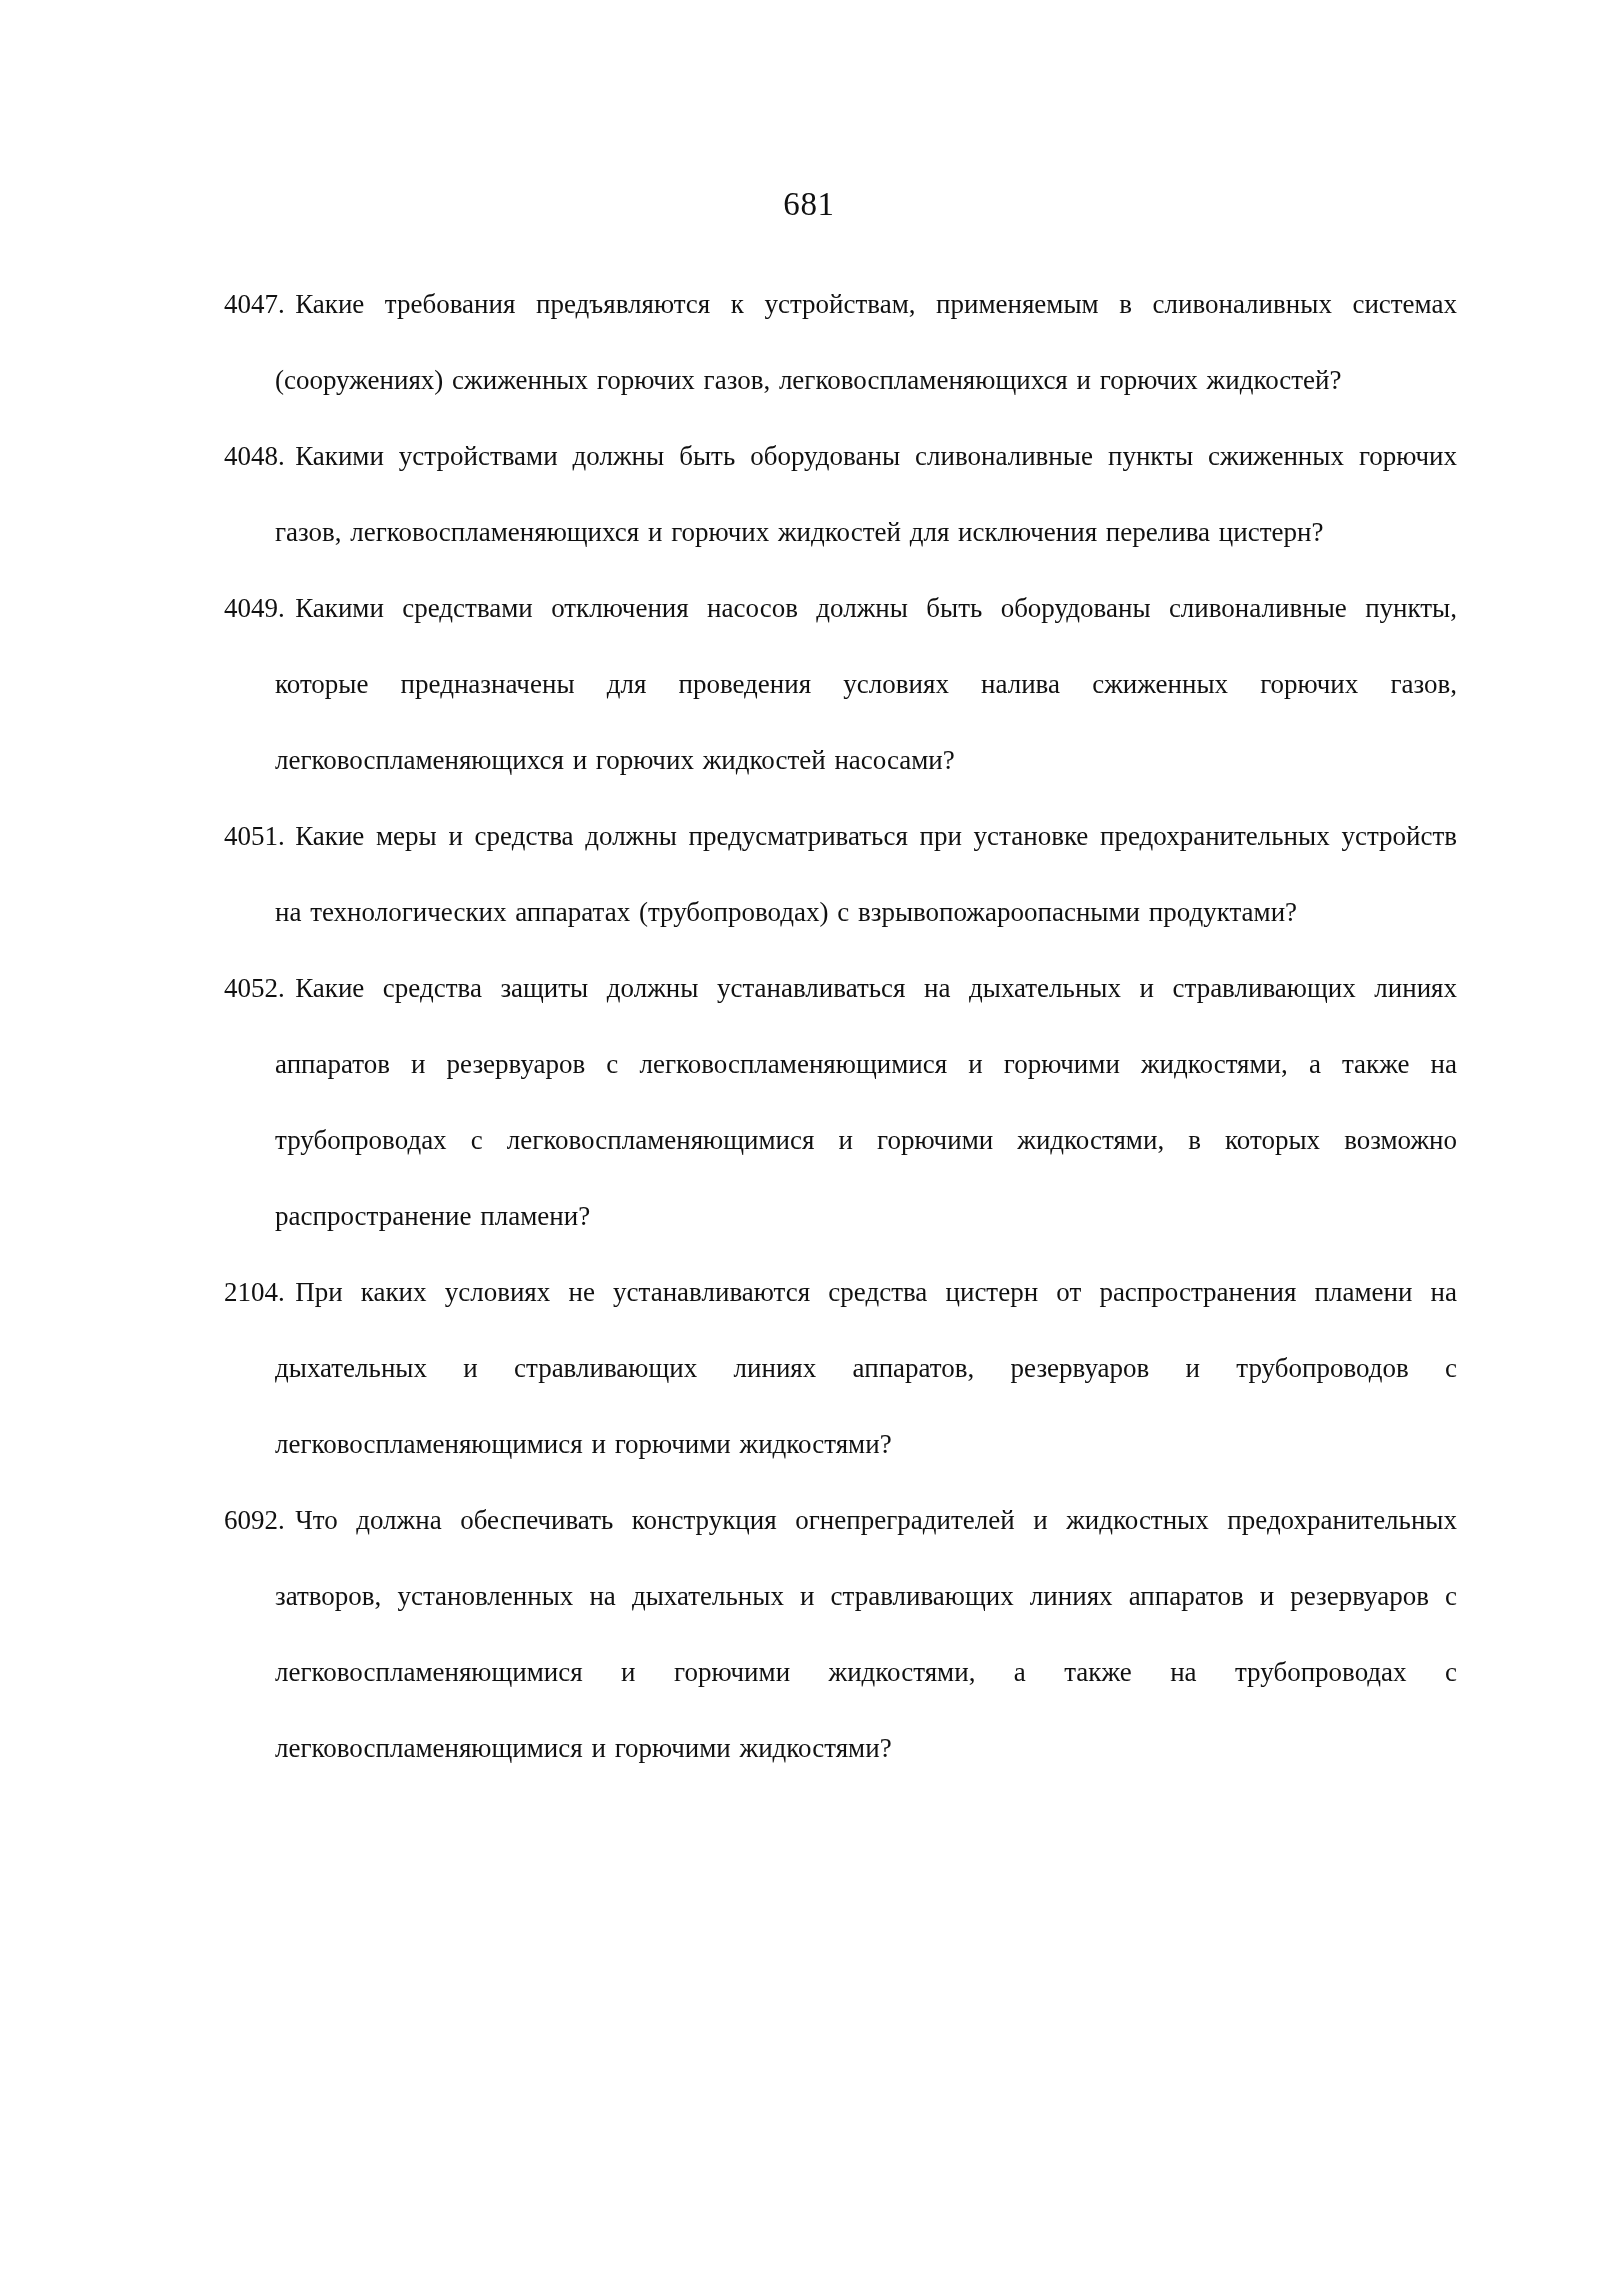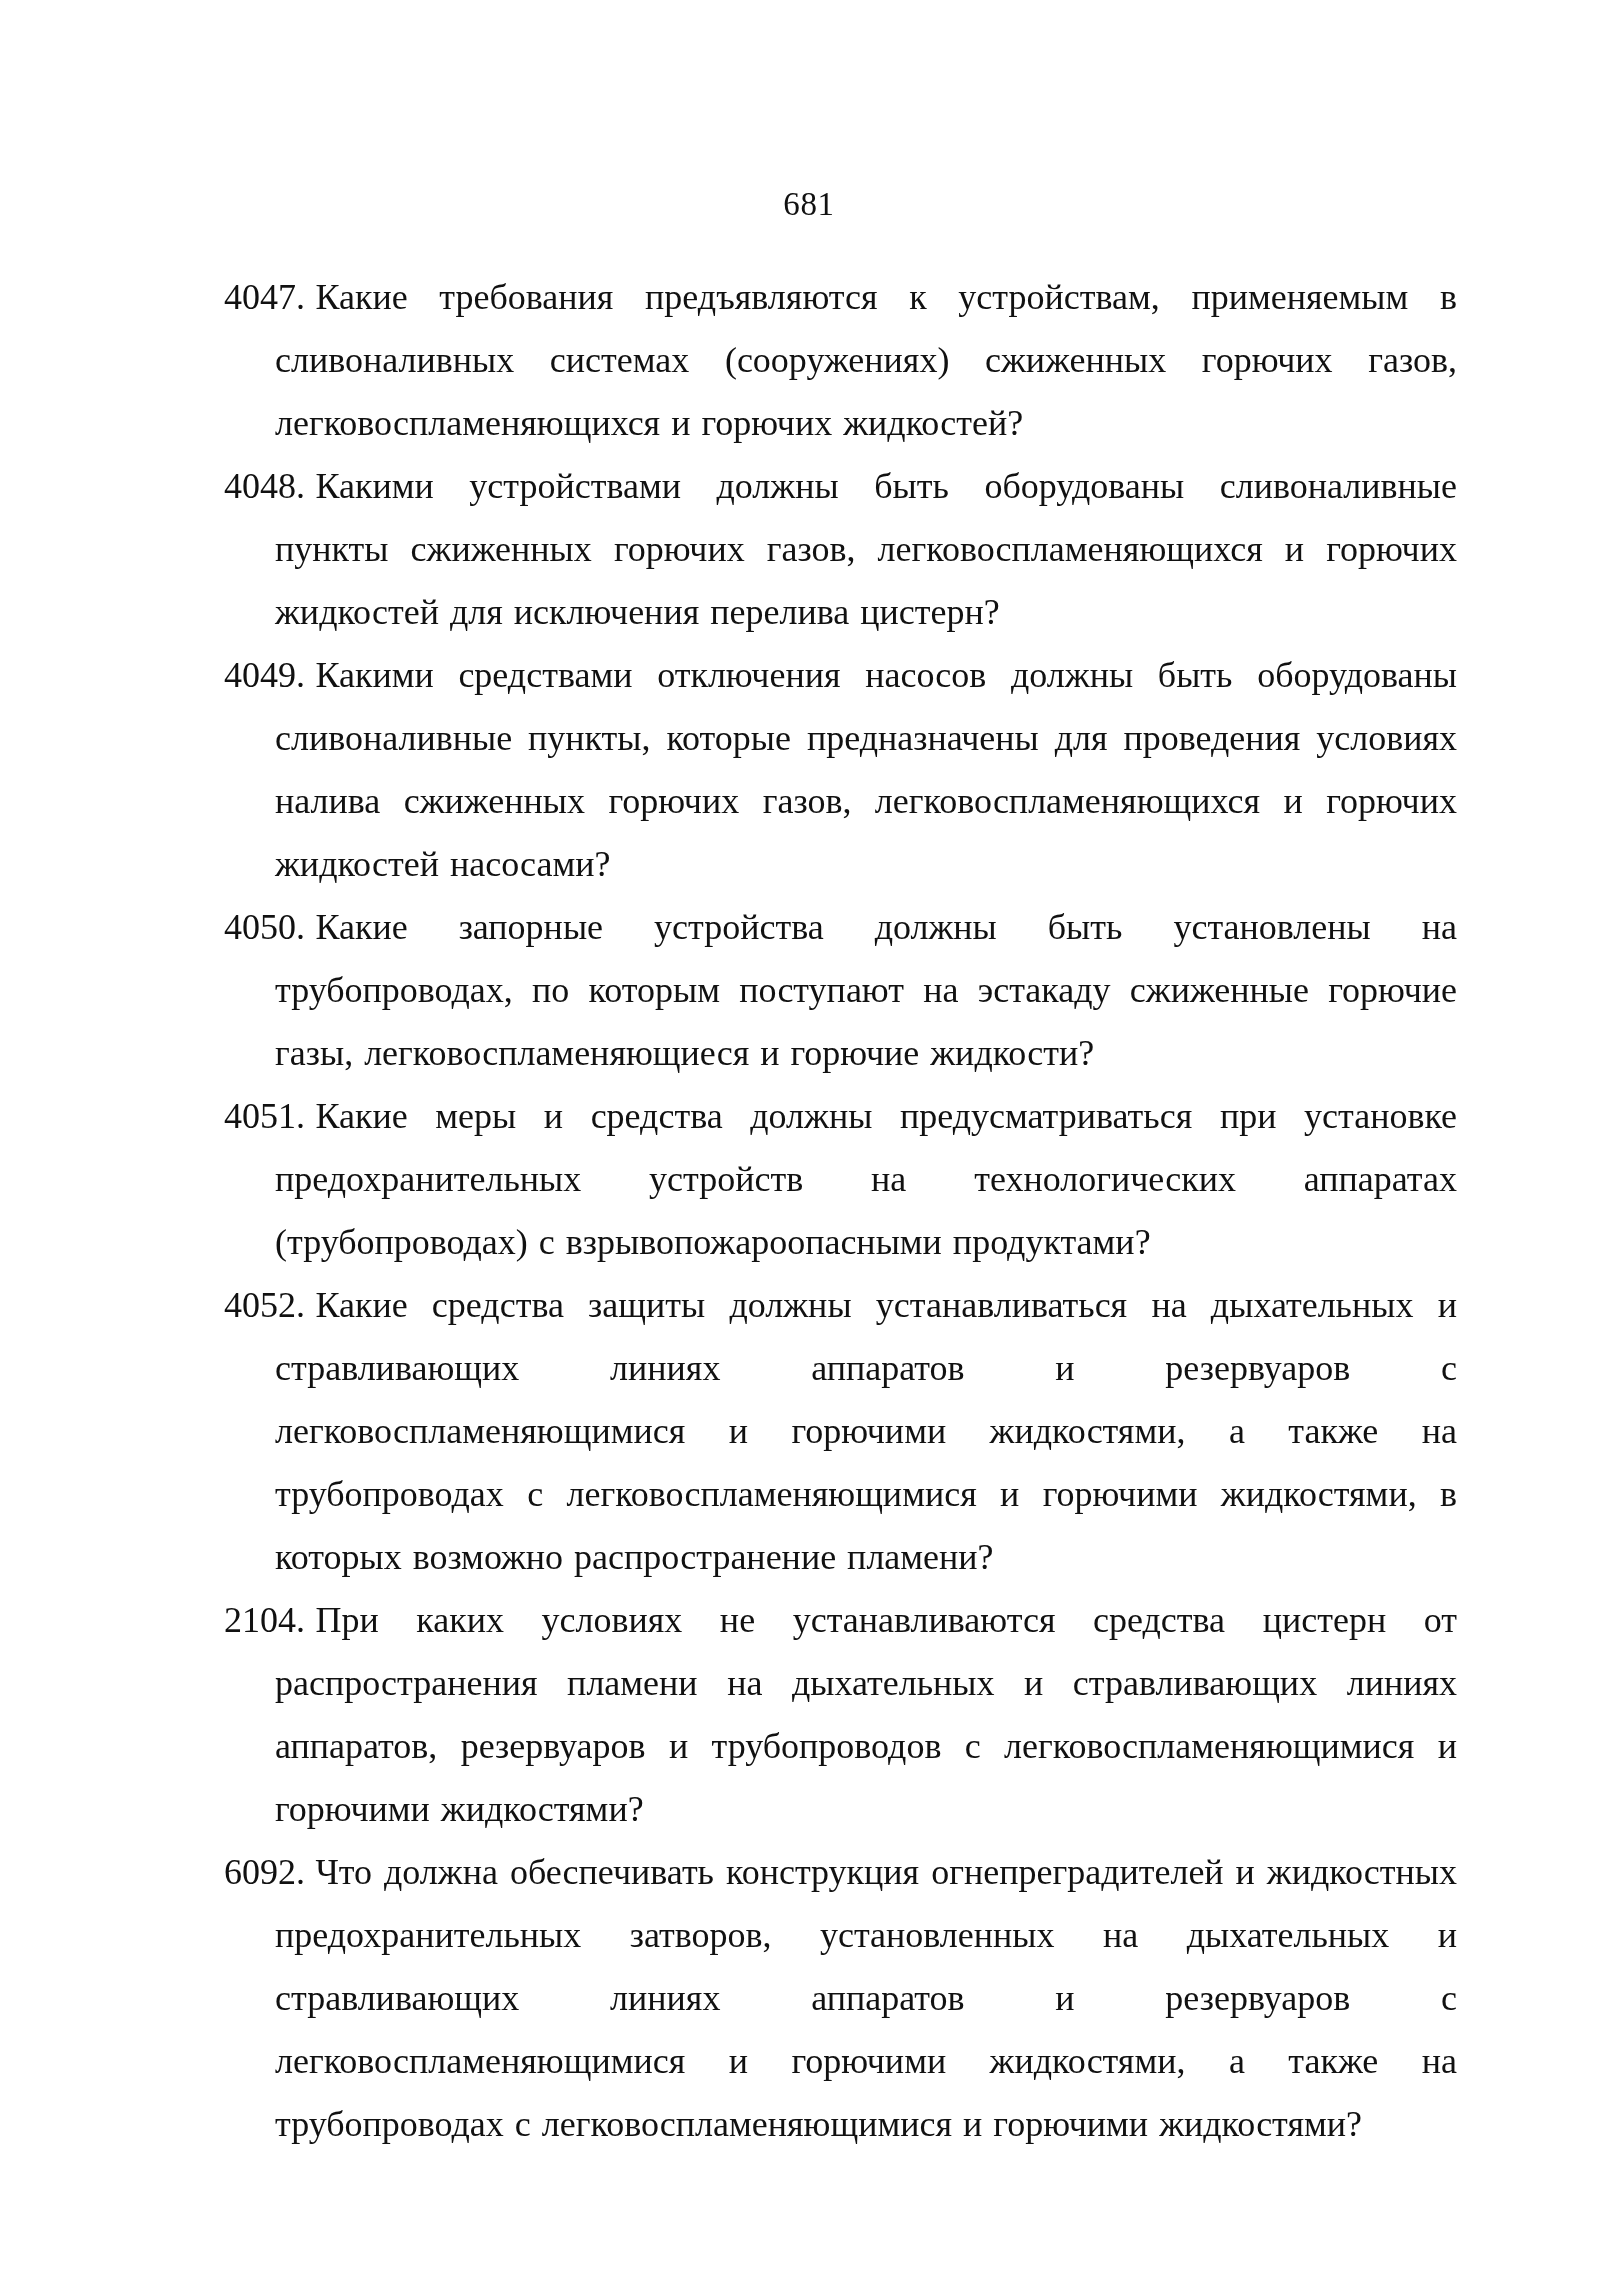--- a/index.html
+++ b/index.html
@@ -31,22 +31,22 @@
       letter-spacing: 0.7px;
     }
 
     .content {
       margin-top: 42px;
       margin-left: 224px;
       width: 1233px;
     }
 
     .question {
-      font-size: 36px;
-      line-height: 63px;
+      font-size: 27px;
+      line-height: 76px;
       text-align: justify;
       text-justify: inter-word;
       padding-left: 51px;
       text-indent: -51px;
       word-spacing: 2px;
     }
 
     .qnum {
       white-space: nowrap;
       margin-right: 10.4px;
@@ -66,23 +66,20 @@
     </p>
 
     <p class="question">
       <span class="qnum">4048.</span><span>Какими устройствами должны быть оборудованы сливоналивные пункты сжиженных горючих газов, легковоспламеняющихся и горючих жидкостей для исключения перелива цистерн?</span>
     </p>
 
     <p class="question">
       <span class="qnum">4049.</span><span>Какими средствами отключения насосов должны быть оборудованы сливоналивные пункты, которые предназначены для проведения условиях налива сжиженных горючих газов, легковоспламеняющихся и горючих жидкостей насосами?</span>
     </p>
 
-    <p class="question">
-      <span class="qnum">4050.</span><span>Какие запорные устройства должны быть установлены на трубопроводах, по которым поступают на эстакаду сжиженные горючие газы, легковоспламеняющиеся и горючие жидкости?</span>
-    </p>
 
     <p class="question">
       <span class="qnum">4051.</span><span>Какие меры и средства должны предусматриваться при установке предохранительных устройств на технологических аппаратах (трубопроводах) с взрывопожароопасными продуктами?</span>
     </p>
 
     <p class="question">
       <span class="qnum">4052.</span><span>Какие средства защиты должны устанавливаться на дыхательных и стравливающих линиях аппаратов и резервуаров с легковоспламеняющимися и горючими жидкостями, а также на трубопроводах с легковоспламеняющимися и горючими жидкостями, в которых возможно распространение пламени?</span>
     </p>
 
     <p class="question">

